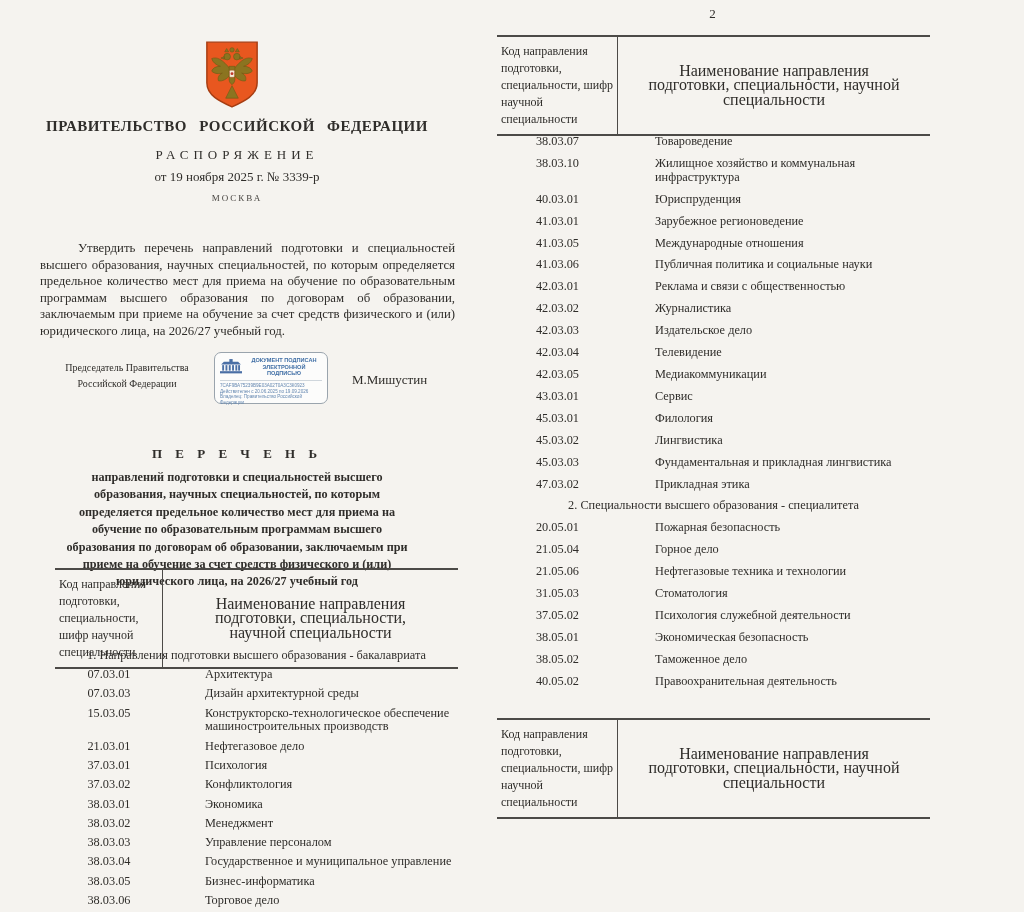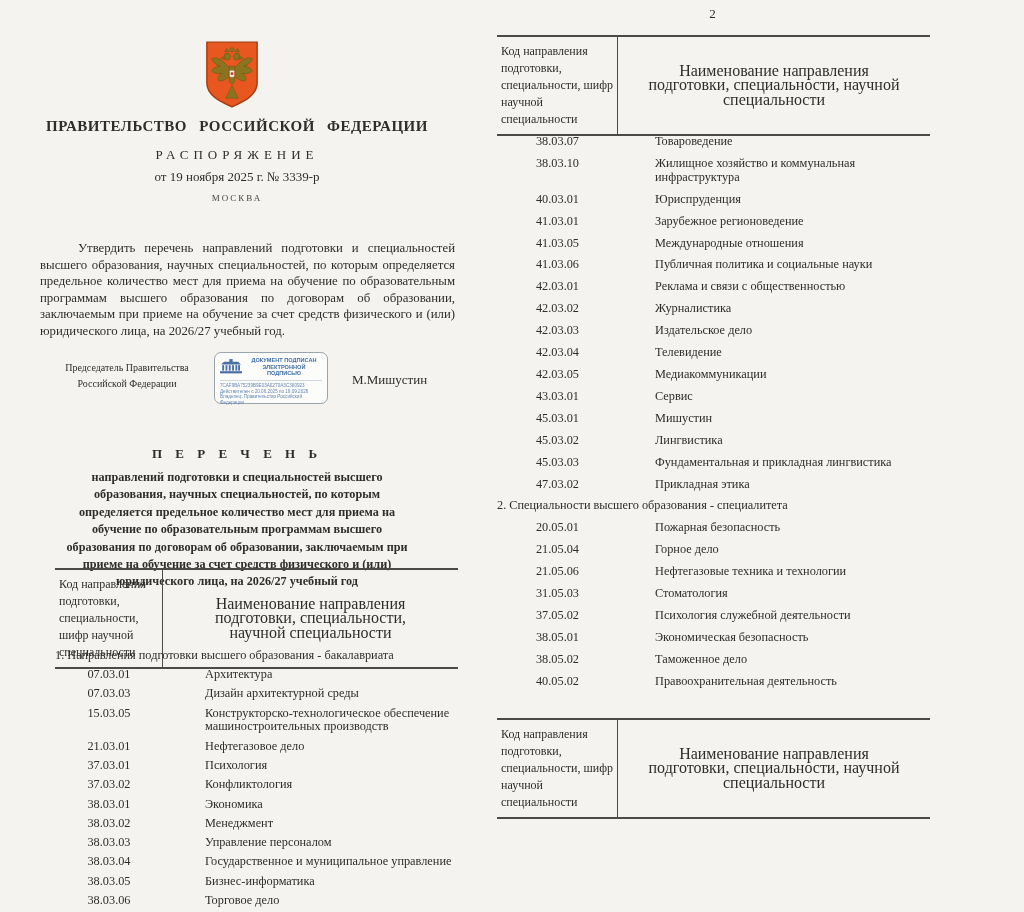--- a/index.html
+++ b/index.html
@@ -69,21 +69,21 @@
 
   .trow{display:flex;font-size:12.3px;line-height:13.9px;}
   #lt-rows .trow{padding:2.7px 0;}
   #rt1-rows .trow,#rt2-rows .trow{padding:4px 0;}
   .tcode{text-align:center;flex-shrink:0;}
   #lt-rows .tcode{width:108px;}
   #rt1-rows .tcode,#rt2-rows .tcode{width:121px;}
   .tname{flex:1;}
   #lt-rows .tname{padding-left:42px;padding-right:4px;}
   #rt1-rows .tname,#rt2-rows .tname{padding-left:37px;padding-right:8px;}
-  .section-row{justify-content:flex-start;}
+  .section-row{justify-content:center;}
   .section-row .tsection{text-align:center;}
 
   .page-num{position:absolute;top:6px;left:0;width:100%;text-align:center;font-size:13px;}
 </style>
 </head>
 <body>
 
 <div class="page" id="page-left">
 
   <div class="arms">
@@ -316,21 +316,21 @@
       </div>
 
       <div class="trow">
         <span class="tcode">43.03.01</span>
         <span class="tname">Сервис</span>
 
       </div>
 
       <div class="trow">
         <span class="tcode">45.03.01</span>
-        <span class="tname">Мишустин</span>
+        <span class="tname">Филология</span>
 
       </div>
 
       <div class="trow">
         <span class="tcode">45.03.02</span>
         <span class="tname">Лингвистика</span>
 
       </div>
 
       <div class="trow">

